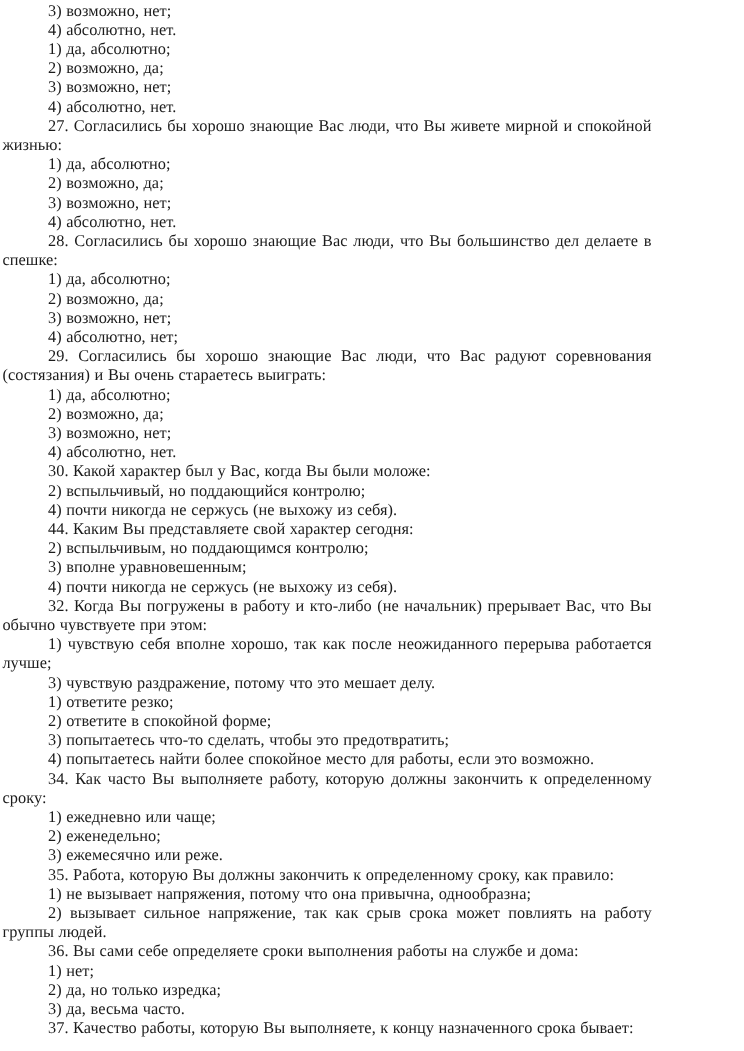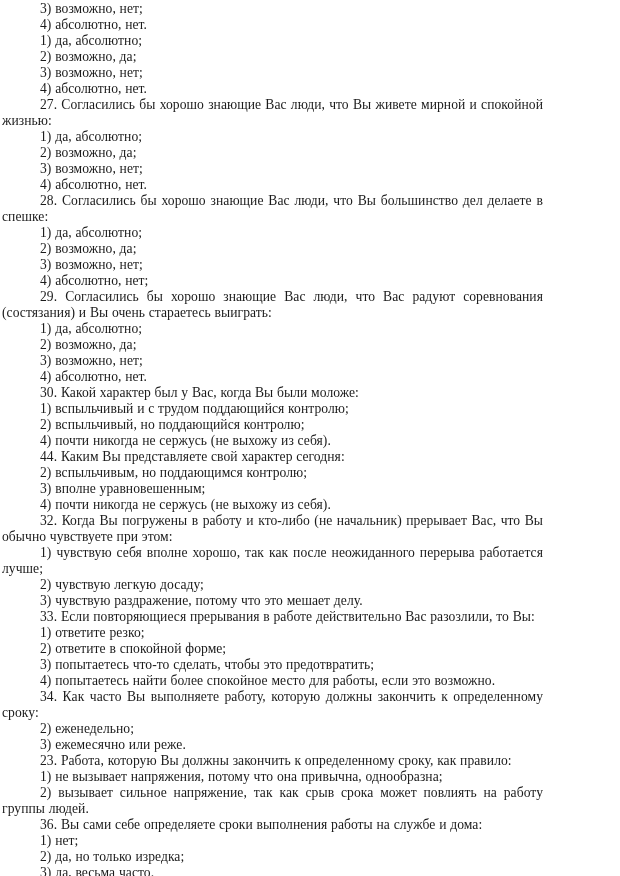--- a/index.html
+++ b/index.html
@@ -51,40 +51,38 @@
     <p class="para option">1) да, абсолютно;</p>
     <p class="para option">2) возможно, да;</p>
     <p class="para option">3) возможно, нет;</p>
     <p class="para option">4) абсолютно, нет;</p>
     <p class="para question">29. Согласились бы хорошо знающие Вас люди, что Вас радуют соревнования (состязания) и Вы очень стараетесь выиграть:</p>
     <p class="para option">1) да, абсолютно;</p>
     <p class="para option">2) возможно, да;</p>
     <p class="para option">3) возможно, нет;</p>
     <p class="para option">4) абсолютно, нет.</p>
     <p class="para question">30. Какой характер был у Вас, когда Вы были моложе:</p>
-    <p class="para option">1) вспыльчивый и с трудом поддающийся контролю;</p>
     <p class="para option">2) вспыльчивый, но поддающийся контролю;</p>
     <p class="para option">4) почти никогда не сержусь (не выхожу из себя).</p>
     <p class="para question">44. Каким Вы представляете свой характер сегодня:</p>
     <p class="para option">2) вспыльчивым, но поддающимся контролю;</p>
     <p class="para option">3) вполне уравновешенным;</p>
     <p class="para option">4) почти никогда не сержусь (не выхожу из себя).</p>
     <p class="para question">32. Когда Вы погружены в работу и кто-либо (не начальник) прерывает Вас, что Вы обычно чувствуете при этом:</p>
     <p class="para option">1) чувствую себя вполне хорошо, так как после неожиданного перерыва работается лучше;</p>
-    <p class="para option">2) чувствую легкую досаду;</p>
     <p class="para option">3) чувствую раздражение, потому что это мешает делу.</p>
-    <p class="para question">33. Если повторяющиеся прерывания в работе действительно Вас разозлили, то Вы:</p>
     <p class="para option">1) ответите резко;</p>
     <p class="para option">2) ответите в спокойной форме;</p>
     <p class="para option">3) попытаетесь что-то сделать, чтобы это предотвратить;</p>
     <p class="para option">4) попытаетесь найти более спокойное место для работы, если это возможно.</p>
     <p class="para question">34. Как часто Вы выполняете работу, которую должны закончить к определенному сроку:</p>
+    <p class="para option">1) ежедневно или чаще;</p>
     <p class="para option">2) еженедельно;</p>
     <p class="para option">3) ежемесячно или реже.</p>
-    <p class="para question">23. Работа, которую Вы должны закончить к определенному сроку, как правило:</p>
+    <p class="para question">35. Работа, которую Вы должны закончить к определенному сроку, как правило:</p>
     <p class="para option">1) не вызывает напряжения, потому что она привычна, однообразна;</p>
     <p class="para option">2) вызывает сильное напряжение, так как срыв срока может повлиять на работу группы людей.</p>
     <p class="para question">36. Вы сами себе определяете сроки выполнения работы на службе и дома:</p>
     <p class="para option">1) нет;</p>
     <p class="para option">2) да, но только изредка;</p>
     <p class="para option">3) да, весьма часто.</p>
     <p class="para question">37. Качество работы, которую Вы выполняете, к концу назначенного срока бывает:</p>
   </div>
 
 </body></html>

